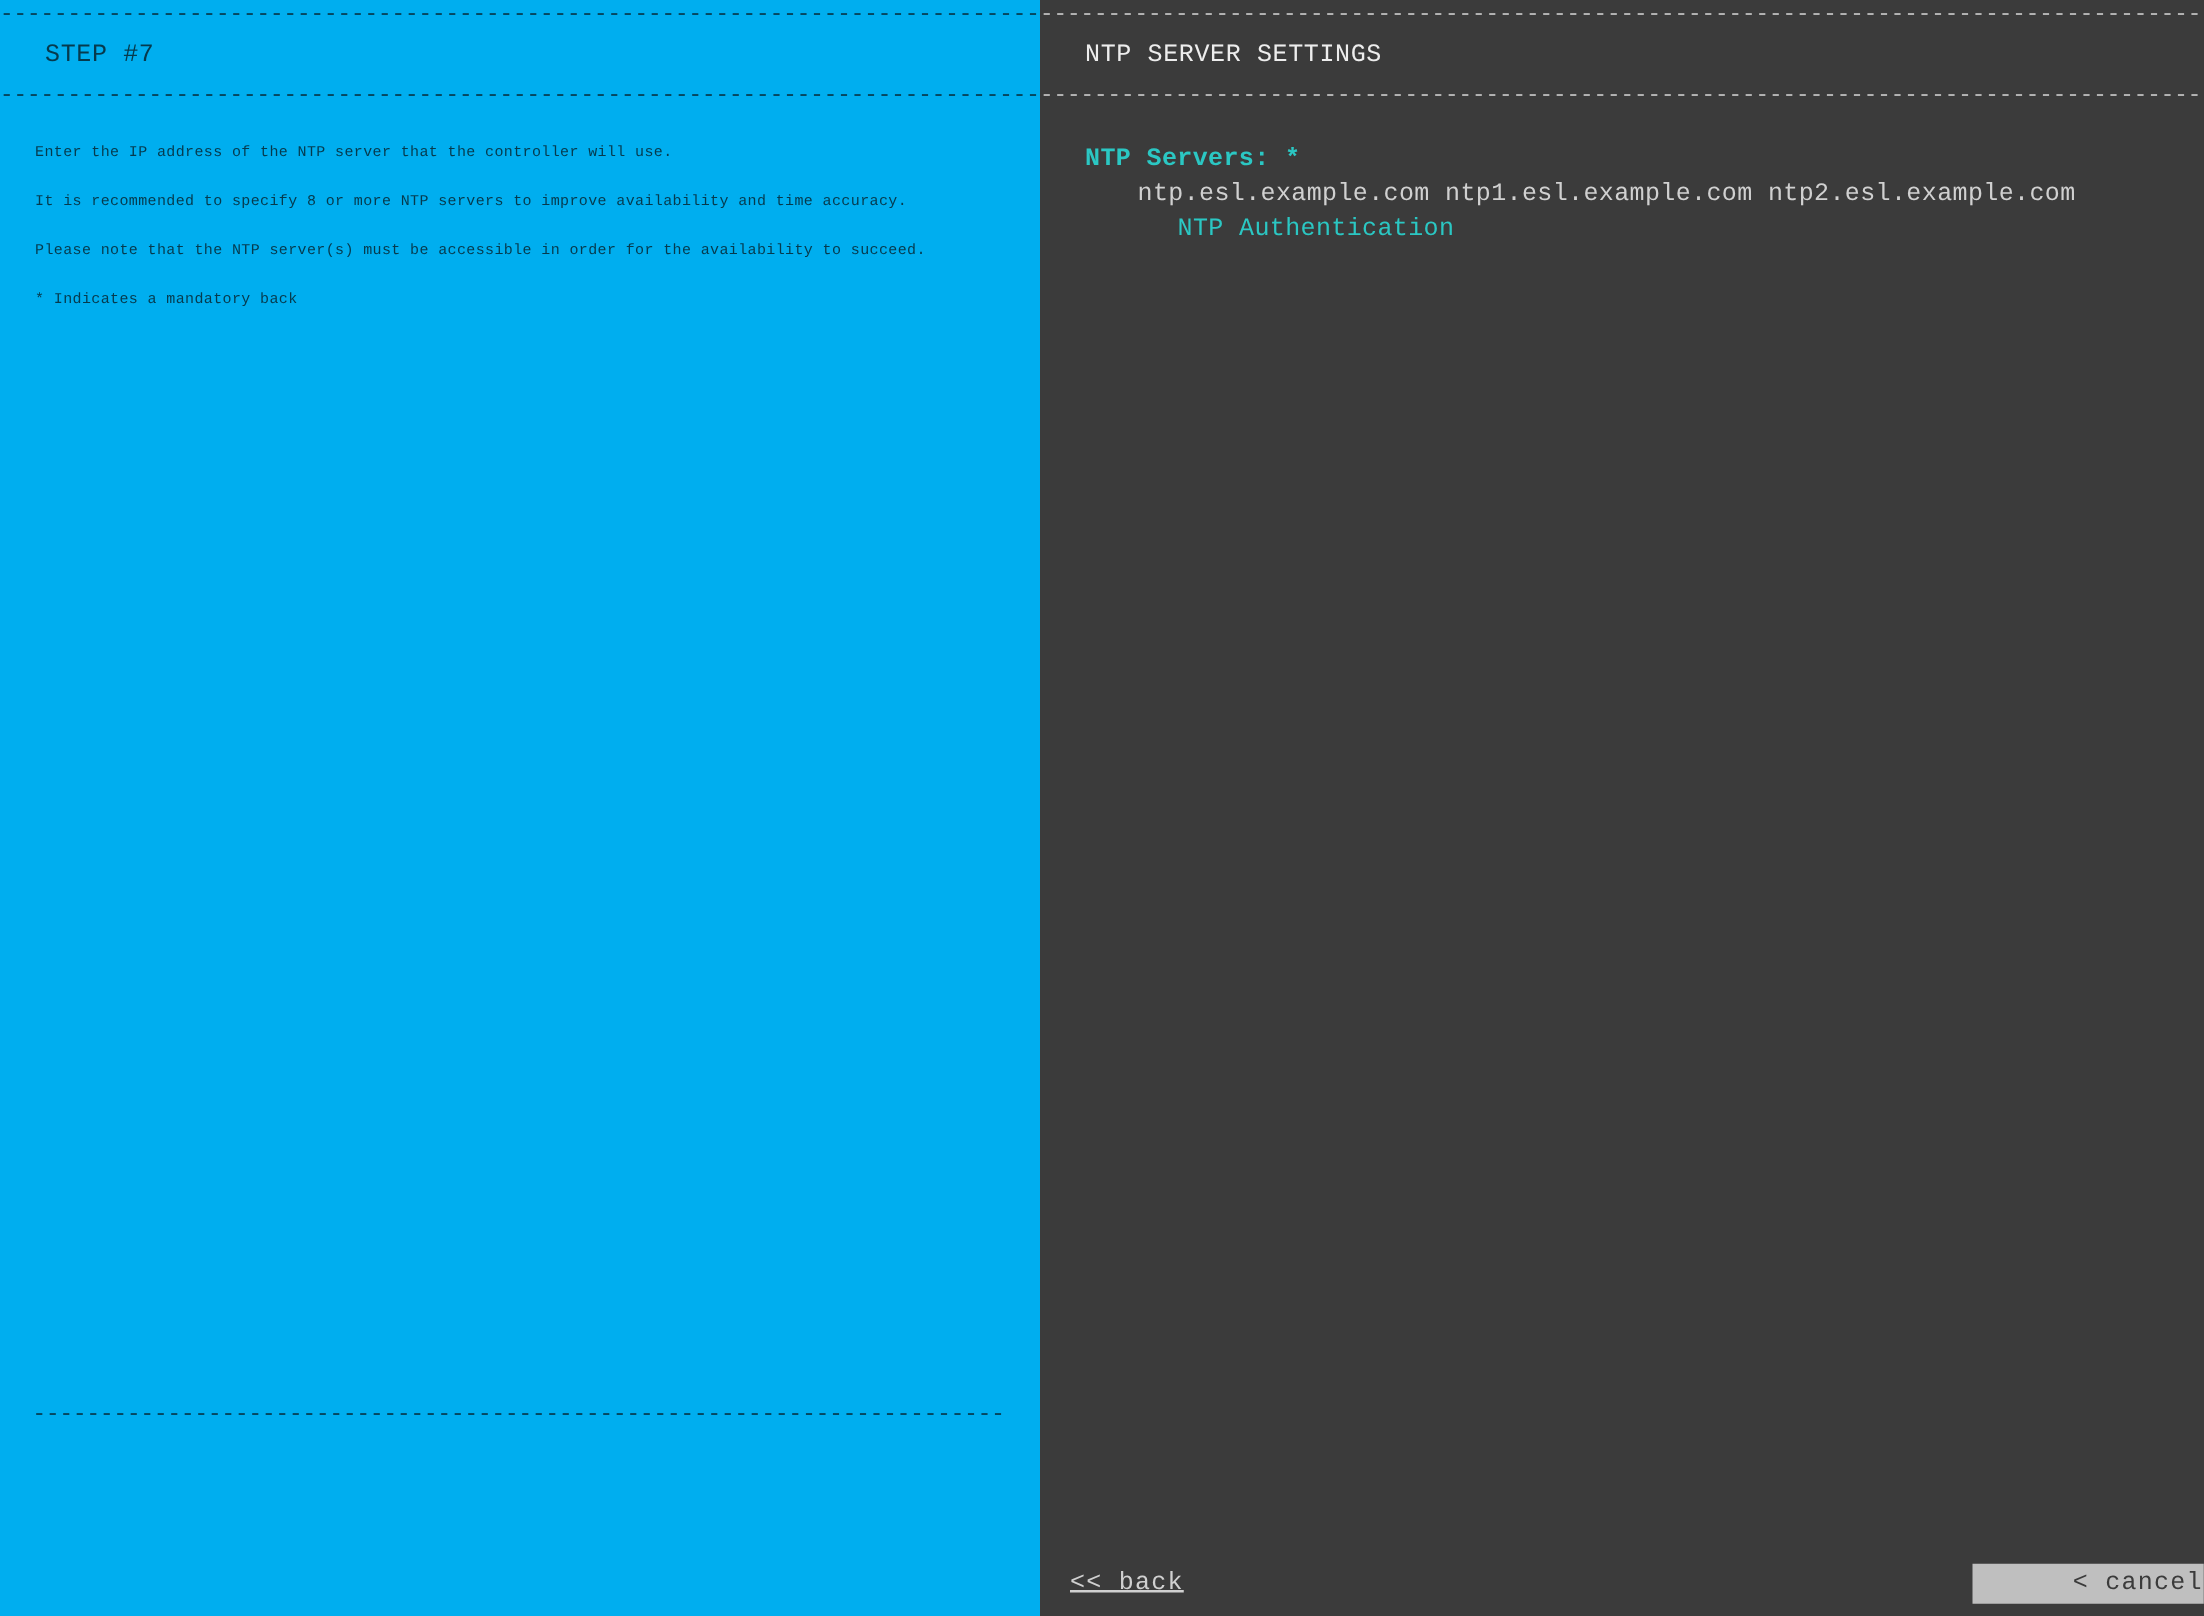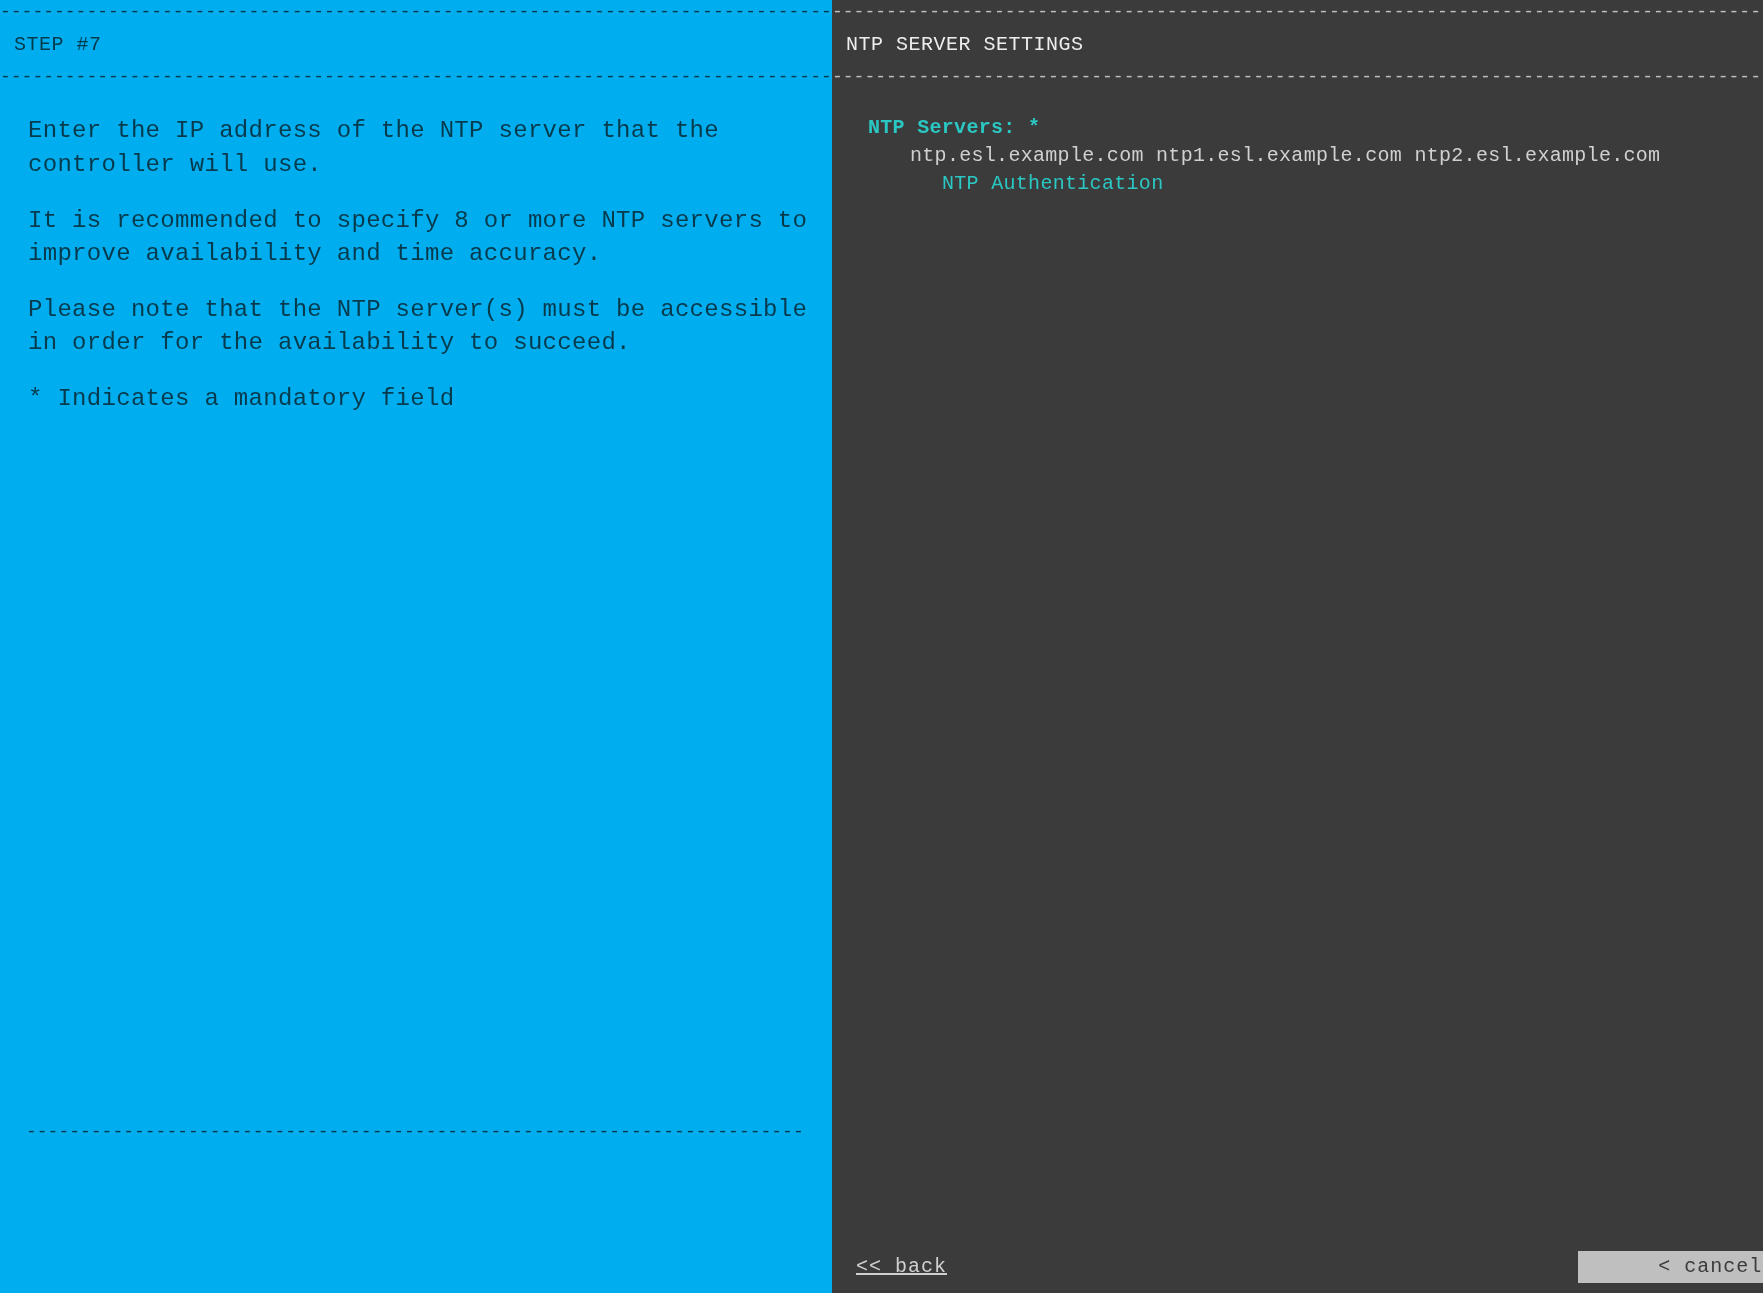--- a/index.html
+++ b/index.html
@@ -43,30 +43,31 @@
   .left-panel .dashed-line {
     color: #063a4d;
   }
   .right-panel .dashed-line {
     color: #bfbfbf;
   }
   .panel-title {
     padding: 6px 14px 6px 14px;
     font-size: 20px;
     letter-spacing: 0.5px;
+    margin-left: 22px;
   }
   .left-panel .panel-title {
     color: #063a4d;
   }
   .right-panel .panel-title {
     color: #ededed;
   }
   .body-text {
     padding: 24px 24px 0 28px;
-    font-size: 24px;
+    font-size: 12px;
     letter-spacing: 0.3px;
   }
   .body-text p {
     margin-bottom: 22px;
     white-space: pre-wrap;
   }
   .right-body {
     padding: 24px 0 0 36px;
     font-size: 20px;
     letter-spacing: 0.3px;
@@ -134,21 +135,21 @@
 <body>
 
 <div class="left-panel">
   <div class="dashed-line">---------------------------------------------------------------------------------------------------------------------------------------------------------------------</div>
   <div class="panel-title">STEP #7</div>
   <div class="dashed-line">---------------------------------------------------------------------------------------------------------------------------------------------------------------------</div>
   <div class="body-text">
     <p>Enter the IP address of the NTP server that the controller will use.</p>
     <p>It is recommended to specify 8 or more NTP servers to improve availability and time accuracy.</p>
     <p>Please note that the NTP server(s) must be accessible in order for the availability to succeed.</p>
-    <p>* Indicates a mandatory field</p>
+    <p>* Indicates a mandatory back</p>
   </div>
   <div class="left-bottom-dash">----------------------------------------------------------------------------</div>
 </div>
 
 <div class="right-panel">
   <div class="dashed-line">---------------------------------------------------------------------------------------------------------------------------------------------------------------------</div>
   <div class="panel-title">NTP SERVER SETTINGS</div>
   <div class="dashed-line">---------------------------------------------------------------------------------------------------------------------------------------------------------------------</div>
   <div class="right-body">
     <span class="ntp-label">NTP Servers: *</span>

